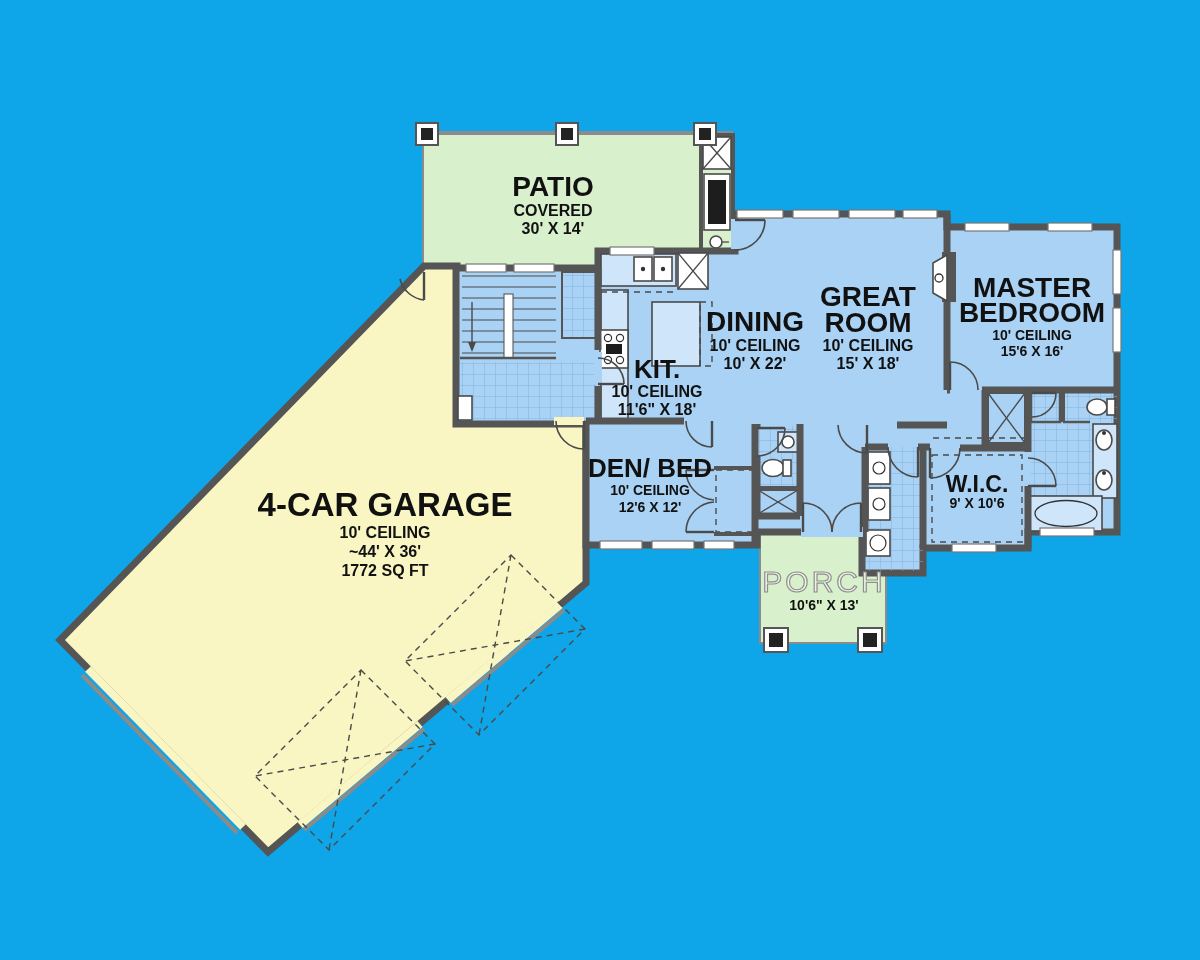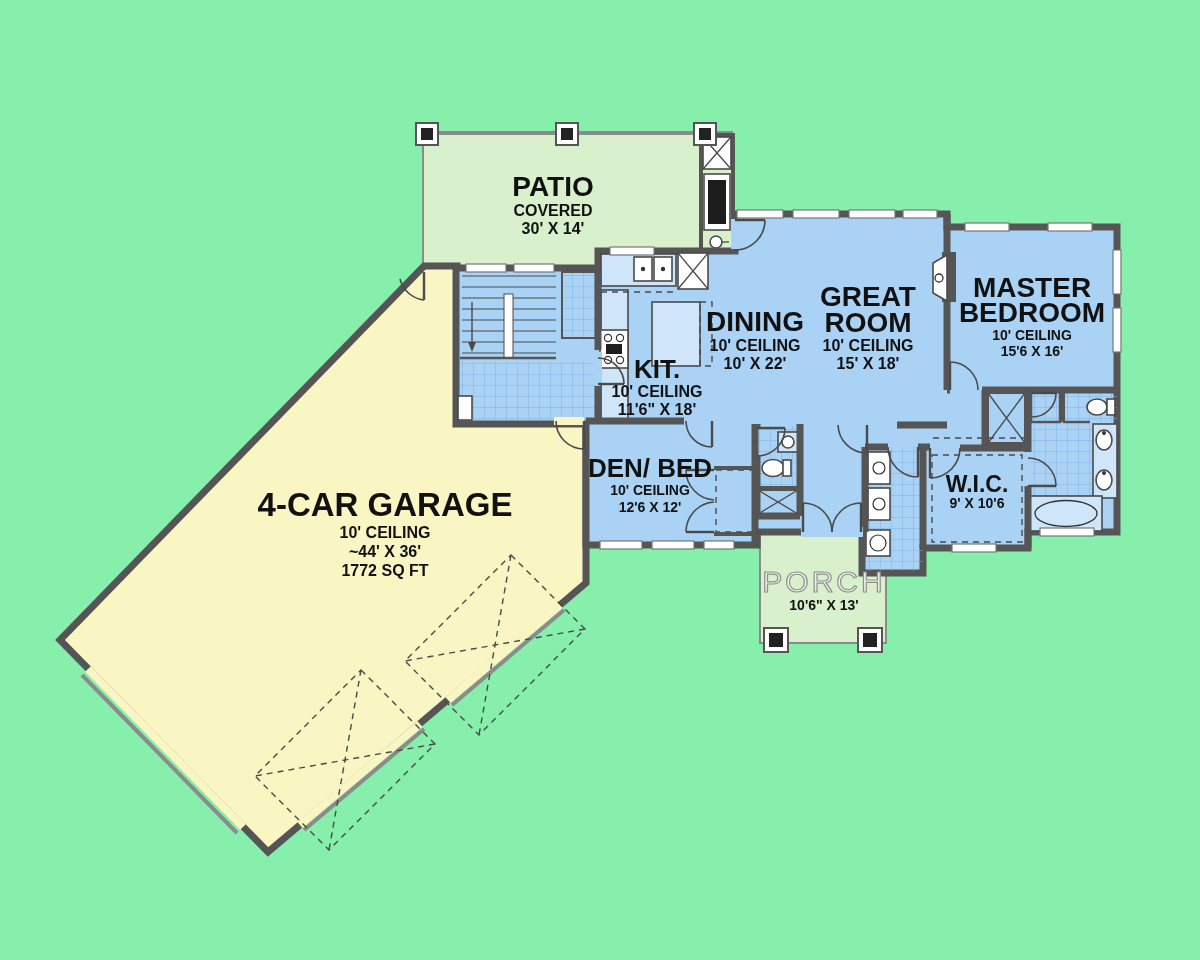--- a/index.html
+++ b/index.html
@@ -1,16 +1,16 @@
 <!DOCTYPE html>
 <html><head>
 <meta charset="utf-8">
 <style>
   html,body{margin:0;padding:0;background:#ffffff;}
-  .plan-wrap{width:1200px;height:960px;background:#86efac;}
+  .plan-wrap{width:1200px;height:960px;background:#0ea5e9;}
   svg{display:block;}
   text{font-family:"Liberation Sans", sans-serif; fill:#111; text-anchor:middle; font-weight:bold;}
   .name-xl{font-size:33px;}
   .name-lg{font-size:28px;}
   .name-md{font-size:26px;}
   .name-sm{font-size:23px;}
   .sub{font-size:16px;}
   .sub-sm{font-size:14px;}
   .porch-name{font-size:30px; letter-spacing:3px; fill:#eaf6e2; stroke:#8e8e8e; stroke-width:1.2px; font-weight:normal;}
   .wall{stroke:#555555; stroke-width:7; fill:none; stroke-linecap:butt;}

